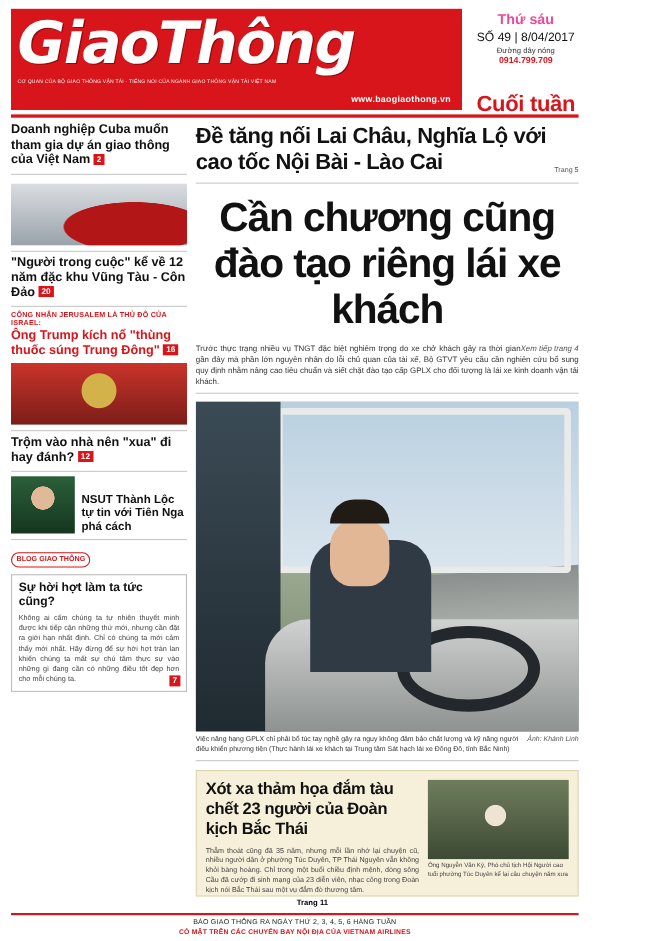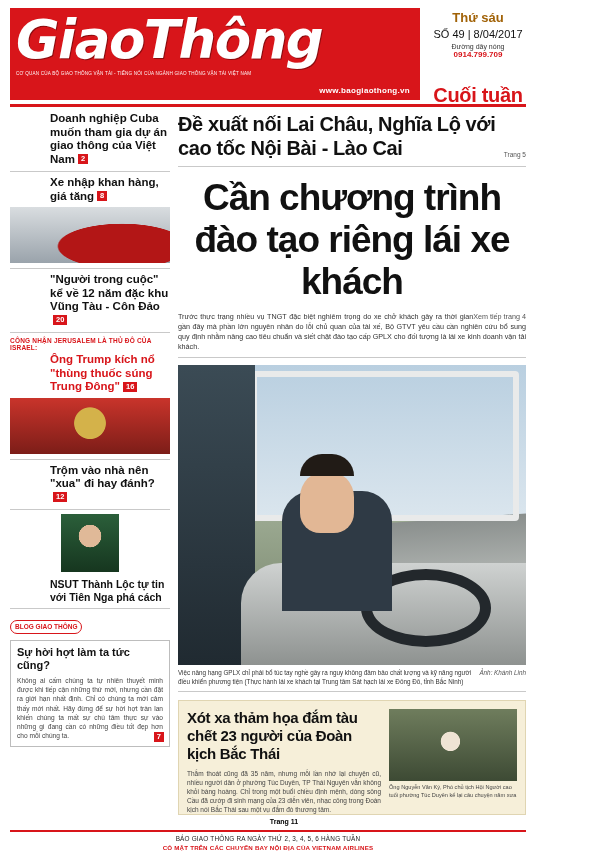--- a/index.html
+++ b/index.html
@@ -63,21 +63,21 @@
     flex: 1;
     padding-left: 10px;
     display: flex;
     flex-direction: column;
     justify-content: flex-start;
     text-align: center;
   }
   .md-day {
     font-size: 13px;
     font-weight: bold;
-    color: #a16207;
+    color: #ec4899;
     margin-top: 2px;
   }
   .md-issue {
     font-size: 11px;
     color: #111;
     margin-top: 3px;
   }
   .md-hotline {
     font-size: 7px;
     color: #333;
@@ -104,21 +104,20 @@
   .col-right { flex: 1; }
 
   
   .l-item { border-bottom: 1px solid #c9c9c9; padding: 4px 0 5px 0; }
   .l-item:first-child { padding-top: 0; }
   .l-head {
     font-size: 11.5px;
     font-weight: bold;
     color: #111;
     line-height: 13.5px;
-    margin-left: 40px;
   }
   .l-head.red { color: #d8151a; }
   .pgbox {
     display: inline-block;
     background: #d8151a;
     color: #fff;
     font-size: 7.5px;
     font-weight: bold;
     padding: 0px 3px;
     line-height: 10px;
@@ -133,21 +132,21 @@
     position: relative;
     overflow: hidden;
   }
   .kicker {
     font-size: 6.5px;
     color: #d8151a;
     font-weight: bold;
     letter-spacing: .2px;
     margin-bottom: 2px;
   }
-  .flexitem { display: flex; gap: 6px; align-items: center; flex-direction: column; }
+  .flexitem { display: flex; gap: 6px; align-items: flex-end; }
   .flexitem .l-thumb { width: 58px; height: 52px; margin-top: 0; flex: 0 0 58px; }
   .flexitem .l-head { flex: 1; font-size: 10.5px; line-height: 12.5px; }
 
   
   .t-bike {
     background:
       radial-gradient(circle at 30% 60%, #2e4a2a 0 16%, transparent 17%),
       radial-gradient(circle at 62% 55%, #7d4b2a 0 14%, transparent 15%),
       linear-gradient(#8fa06f, #4e6340);
   }
@@ -229,21 +228,21 @@
     margin: 10px 0 9px 0;
   }
   .sapo {
     font-size: 7.2px;
     line-height: 10px;
     color: #333;
     text-align: justify;
     border-bottom: 1px solid #c9c9c9;
     padding-bottom: 5px;
   }
-  .sapo .more { color: #555; float: right; }
+  .sapo .more { color: #555; font-style: italic; float: right; }
 
   .main-photo {
     margin-top: 7px;
     width: 100%;
     height: 300px;
     position: relative;
     overflow: hidden;
     background: linear-gradient(#cfd9e2, #8d9aa4);
   }
   
@@ -353,21 +352,20 @@
   <div class="body-grid">
 
     <div class="col-left">
 
       <div class="l-item">
         <div class="l-head"><span>Doanh nghiệp Cuba muốn tham gia dự án giao thông của Việt Nam</span><span class="pgbox">2</span></div>
       </div>
 
 
       <div class="l-item">
-        <div class="l-head"><span>Xe nhập khan hàng, giá tăng</span><span class="pgbox">8</span></div>
         <div class="l-thumb t-car"></div>
       </div>
 
       <div class="l-item">
         <div class="l-head"><span>"Người trong cuộc" kể về 12 năm đặc khu Vũng Tàu - Côn Đảo</span><span class="pgbox">20</span></div>
       </div>
 
       <div class="l-item">
         <div class="kicker">CÔNG NHẬN JERUSALEM LÀ THỦ ĐÔ CỦA ISRAEL:</div>
         <div class="l-head red"><span>Ông Trump kích nổ "thùng thuốc súng Trung Đông"</span><span class="pgbox">16</span></div>
@@ -390,25 +388,25 @@
           <div class="blog-body">Không ai cấm chúng ta tự nhiên thuyết minh được khi tiếp cận những thứ mới, nhưng cần đặt ra giới hạn nhất định. Chỉ có chúng ta mới cảm thấy mới nhất. Hãy đừng để sự hời hợt tràn lan khiến chúng ta mất sự chú tâm thực sự vào những gì đang cần có những điều tốt đẹp hơn cho mỗi chúng ta.</div>
           <span class="pgbox blog-pg">7</span>
         </div>
       </div>
 
     </div>
 
     <div class="col-right">
 
       <div class="top-head-row">
-        <div class="top-head">Đề xuất nối Lai Châu, Nghĩa Lộ với cao tốc Nội Bài - Lào Cai</div>
+        <div class="top-head">Đề tăng nối Lai Châu, Nghĩa Lộ với cao tốc Nội Bài - Lào Cai</div>
         <div class="pg-note">Trang 5</div>
       </div>
 
-      <div class="main-head">Cần chương trình đào tạo riêng lái xe khách</div>
+      <div class="main-head">Cần chương cũng đào tạo riêng lái xe khách</div>
 
       <div class="sapo">
         <span class="more">Xem tiếp trang 4</span>
         <span>Trước thực trạng nhiều vụ TNGT đặc biệt nghiêm trọng do xe chở khách gây ra thời gian gần đây mà phần lớn nguyên nhân do lỗi chủ quan của tài xế, Bộ GTVT yêu cầu cần nghiên cứu bổ sung quy định nhằm nâng cao tiêu chuẩn và siết chặt đào tạo cấp GPLX cho đối tượng là lái xe kinh doanh vận tải khách.</span>
       </div>
 
       <div class="main-photo">
         <div class="mp-sky"></div>
         <div class="mp-ground"></div>
         <div class="mp-road"></div>

